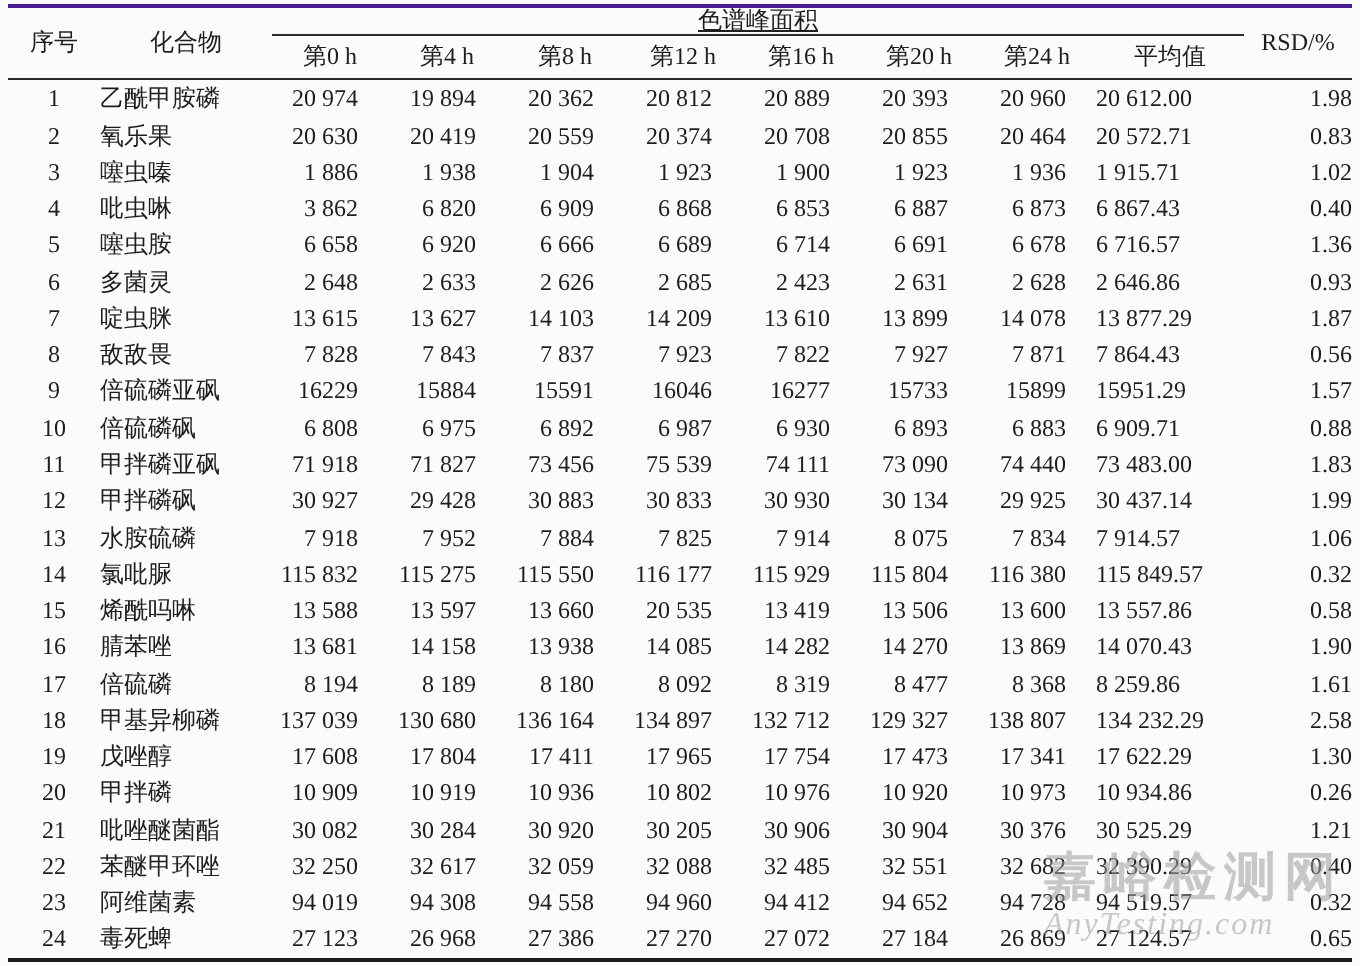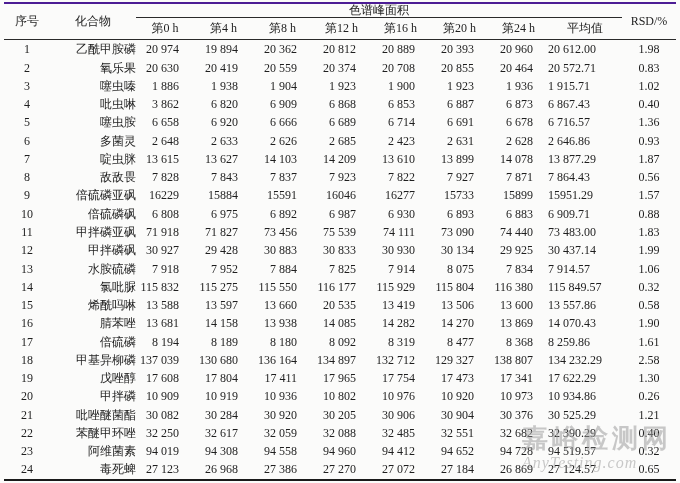--- a/index.html
+++ b/index.html
@@ -22,37 +22,37 @@
   .peak-table th{
     font-weight:normal;
     font-size:12px;
     padding:0;
     line-height:1.1;
     text-align:center;
     vertical-align:middle;
   }
   .peak-table thead tr.group-row th{height:13px;}
   .peak-table thead tr.sub-row th{height:21px;}
-  .peak-table th.span-th{border-bottom:1px solid #2a2a2a;}
+  .peak-table th.span-th{border-bottom:1px solid #2a2a2a;text-decoration:underline;}
   .peak-table thead tr.sub-row th,
   .peak-table th.rowspan-th{border-bottom:1px solid #2a2a2a;}
   .peak-table td{
     font-size:12px;
     height:18.28px;
     padding:0;
     line-height:1;
     white-space:nowrap;
     vertical-align:middle;
   }
   .peak-table tbody tr:last-child td{border-bottom:2px solid #1a1a1a;}
   .c-no{text-align:center;}
-  .c-compound{text-align:right;}
+  .c-compound{text-align:left;}
   .c-num{text-align:right;padding-right:15px !important;}
   .c-avg{text-align:left;padding-right:13px !important;}
-  .c-rsd{text-align:center;}
+  .c-rsd{text-align:right;}
   .watermark{
     position:absolute;
     left:522px;top:426px;
     width:160px;
     pointer-events:none;
     color:#9e9e9e;
     opacity:.55;
     line-height:1;
   }
   .wm-cn{

